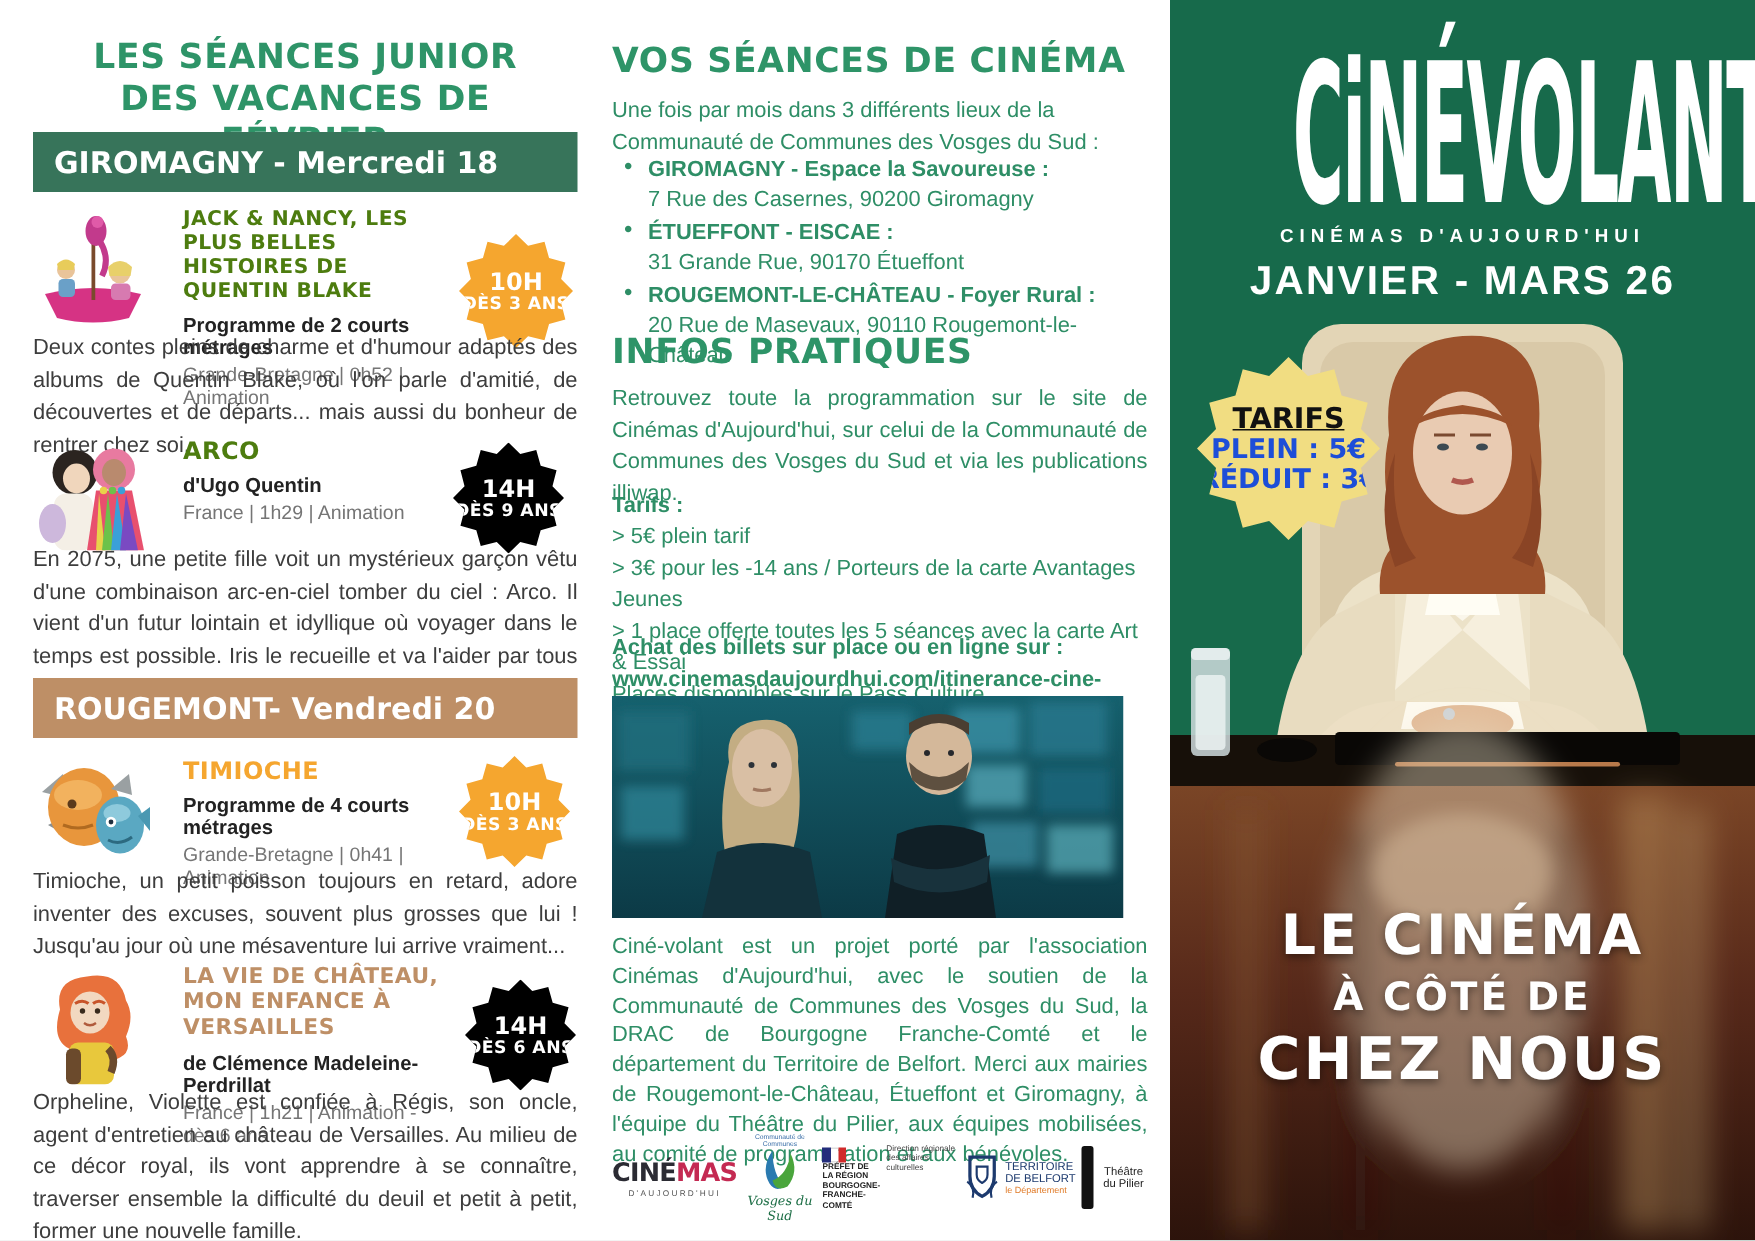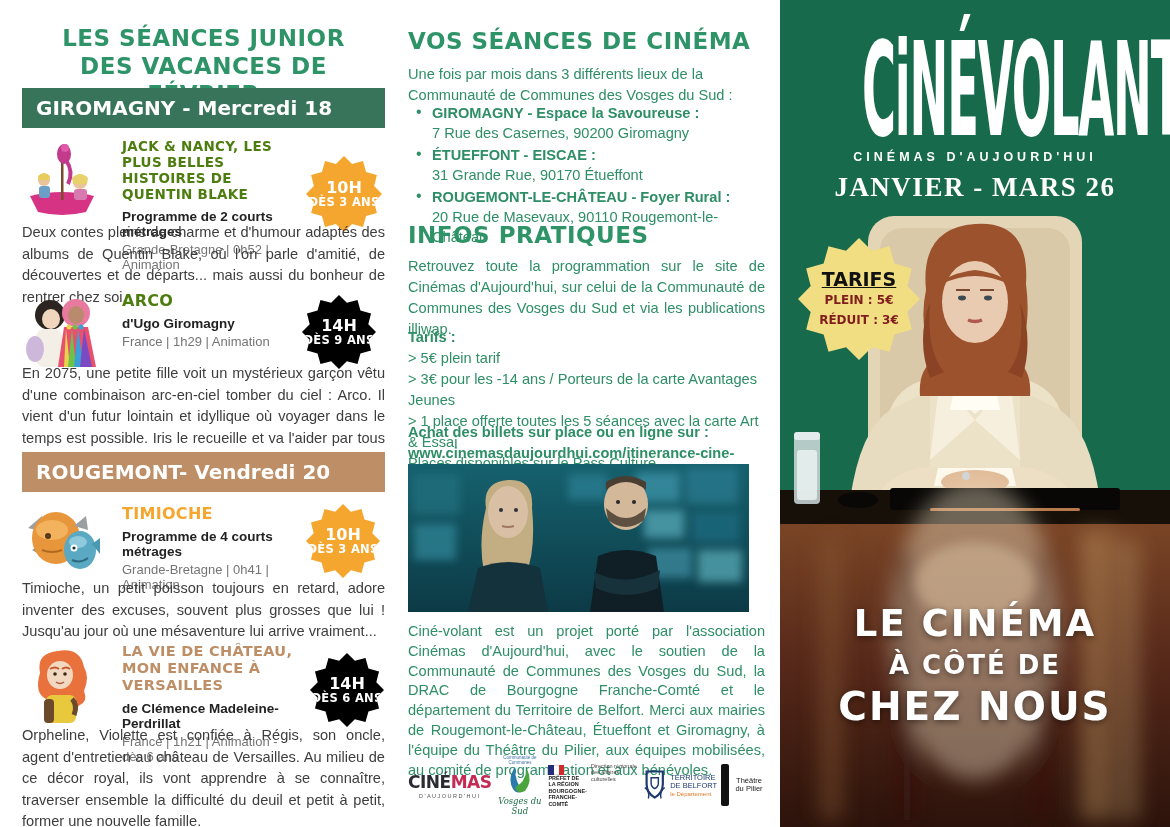--- a/index.html
+++ b/index.html
@@ -76,27 +76,27 @@
 
   
   .rpanel { position:absolute; left:780px; top:0; width:390px; height:827px;
     background:#176A4B; overflow:hidden; }
   .brand { position:absolute; top:26px; left:0; width:100%; text-align:center; color:#fff;
     font-family:"DejaVu Sans", sans-serif; font-weight:bold; font-size:80px; line-height:80px;
     transform:scale(.58,1.62); transform-origin:50% 0; letter-spacing:-2px; white-space:nowrap; }
   .brand-sub { position:absolute; top:150px; left:0; width:100%; text-align:center; color:#fff;
     font-size:12.5px; font-weight:bold; letter-spacing:4px; }
   .brand-period { position:absolute; top:172px; left:0; width:100%; text-align:center; color:#fff;
-    font-family:Liberation Serif, serif; font-weight:bold; font-size:27px; letter-spacing:1.5px; }
+    font-family:Liberation Sans, sans-serif; font-weight:bold; font-size:27px; letter-spacing:1.5px; }
   .scene { position:absolute; left:0; top:210px; width:390px; height:617px; }
   .tarifs { left:18px; top:238px; width:122px; height:122px; }
   .tarifs .tt { color:#111; font-family:"DejaVu Sans", sans-serif; font-weight:bold;
     font-size:19px; line-height:22px; text-decoration:underline; }
-  .tarifs .tl { color:#7f1d1d; font-family:"DejaVu Sans", sans-serif; font-weight:bold;
-    font-size:12px; line-height:20px; }
+  .tarifs .tl { color:#1d4ed8; font-family:"DejaVu Sans", sans-serif; font-weight:bold;
+    font-size:18px; line-height:20px; }
   .slogan { position:absolute; top:602px; left:0; width:100%; text-align:center; color:#fff;
     text-shadow:0 2px 6px rgba(0,0,0,.45); font-family:"DejaVu Sans", sans-serif; font-weight:bold; }
   .slogan .s1 { font-size:37px; line-height:44px; letter-spacing:2px; }
   .slogan .s2 { font-size:26px; line-height:38px; letter-spacing:2px; }
   .slogan .s3 { font-size:39px; line-height:46px; letter-spacing:2px; }
 </style>
 </head>
 <body>
 
 <div id="page">
@@ -148,21 +148,21 @@
         <path d="M44 36 L48 74 L42 74 Z" fill="#e8d34a"></path>
         <path d="M50 36 L54 74 L46 74 Z" fill="#6cc24a"></path>
         <path d="M56 36 L62 74 L52 74 Z" fill="#3aa0d8"></path>
         <path d="M62 36 L70 74 L58 74 Z" fill="#7a4ac2"></path>
         <circle cx="47" cy="34" r="2.5" fill="#e8d34a"></circle>
         <circle cx="53" cy="34" r="2.5" fill="#6cc24a"></circle>
         <circle cx="59" cy="34" r="2.5" fill="#3aa0d8"></circle>
       </svg>
       <div class="finfo">
         <div class="ftitle t-green display" style="font-size:16px;">Arco</div>
-        <div class="fcredit">d'Ugo Giromagny</div>
+        <div class="fcredit">d'Ugo Quentin</div>
         <div class="fmeta">France | 1h29 | Animation</div>
       </div>
       <div class="burst b-green" style="left:280px; top:2px; width:74px; height:74px;">
         <div class="b-time">14H</div>
         <div class="b-age">DÈS 9 ANS</div>
       </div>
       <div class="fdesc" style="top:70px;">En 2075, une petite fille voit un mystérieux garçon vêtu d'une combinaison arc-en-ciel tomber du ciel : Arco. Il vient d'un futur lointain et idyllique où voyager dans le temps est possible. Iris le recueille et va l'aider par tous les moyens à rentrer chez lui.</div>
     </div>
 
     <div class="venue-bar bar-tan" style="top:452px;">ROUGEMONT- Vendredi 20 février</div>

